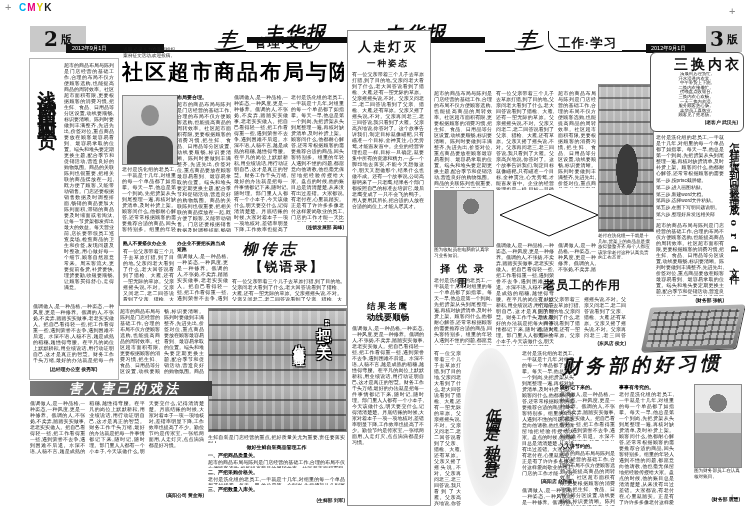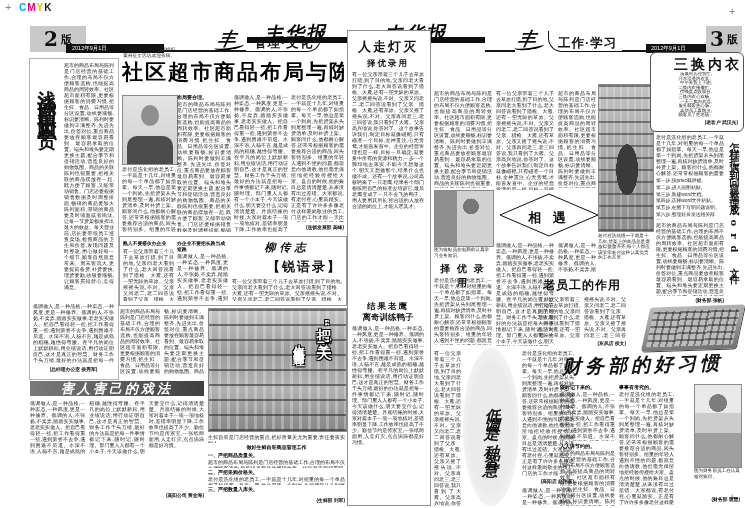--- a/index.html
+++ b/index.html
@@ -43,21 +43,21 @@
      repeating-linear-gradient(0deg, rgba(40,40,40,.5) 0 2px, rgba(0,0,0,0) 2px 12px),
      repeating-linear-gradient(90deg, rgba(255,255,255,.25) 0 2px, rgba(0,0,0,0) 2px 7px),
      linear-gradient(180deg,#c2c2c2,#8d8d8d);}
   .ph-desk{background:
      radial-gradient(circle 8px at 62% 28%, #777 97%, rgba(0,0,0,0) 100%),
      linear-gradient(90deg,#8f8f8f 0 38%, #d2d2d2 38% 100%);}
   .ph-lady{background:
      radial-gradient(circle 9px at 50% 22%, #7d7d7d 97%, rgba(0,0,0,0) 100%),
      linear-gradient(180deg,#e9e9e9 0 34%, #cccccc 34% 58%, #9f9f9f 58%);}
   .banner{position:absolute;background:linear-gradient(90deg,#7a7a7a,#3f3f3f);color:#fff;
-          font-family:"DejaVu Serif",serif;font-style:italic;font-weight:bold;text-align:center;overflow:hidden;}
+          font-family:"DejaVu Serif",serif;font-style:italic;font-weight:bold;text-align:center;overflow:hidden;padding-left:8px;}
   .script{font-family:"DejaVu Serif",serif;font-style:italic;font-weight:bold;}
   .outline-w{color:#fff;text-shadow:-1px -1px 0 #000,1px -1px 0 #000,-1px 1px 0 #000,1px 1px 0 #000;}
   .kb{position:absolute;border-radius:3px;background:linear-gradient(175deg,#bdbdbd,#6f6f6f);
       transform:skewX(-14deg) rotate(-2deg);box-shadow:1px 1px 0 #444;}
   .kb .keys{position:absolute;left:4px;right:4px;top:4px;bottom:4px;
       background:repeating-linear-gradient(90deg,#e0e0e0 0 5px,#909090 5px 7px),
                  repeating-linear-gradient(0deg,#d6d6d6 0 5px,#828282 5px 7px);
       background-blend-mode:multiply;border-radius:2px;}
   .oval{position:absolute;border-radius:50%;background:radial-gradient(ellipse at center,#ebebeb 55%,#ffffff 100%);
         display:flex;align-items:center;justify-content:center;}
@@ -122,22 +122,22 @@
   <div class="t" style="left:177px;top:101px;width:54px;height:131px;">超市的商品布局与陈列是门店经营的基础工作,合理的布局不仅方便顾客选购,也能提高商品的周转效率。社区超市面积有限,更要根据顾客的消费习惯,把生鲜、食品、日用品等分区设置,动线要顺畅,标识要清晰。陈列时要做到丰满整齐,先进先出,价签对位,重点商品要放在顾客最容易看到、最容易拿取的位置。端头和堆头要定期更换主题,配合季节和促销活动,营造良好的购物氛围。商品的关联陈列也很重要,把相关联的商品摆放在一起,既方便了顾客,又能带动销售。门店还要根据销售数据及时调整排面,畅销的商品要加大陈列面积,滞销的商品要及时缩面或者淘汰,让每一节货架都发挥出最大的效益。每天营业前,店长要带领员工巡查卖场,检查商品的卫生和价签,发现问题及时整改,用心做好每一个细节,顾客自然愿意常来。周末客流大,更要提前备货,补货要快,理货要勤,收银要顺畅,让顾客买得舒心,走得满意。</div>
   <div class="t" style="left:234px;top:94px;width:54px;height:138px;">低调做人,是一种品格,一种姿态,一种风度,更是一种修养。低调的人,不张扬,不卖弄,踏踏实实做事,老老实实做人。把自己看得轻一些,把工作看得重一些,遇到荣誉不去争,遇到困难不后退。水深不语,人稳不言,越是成熟的稻穗,越懂得弯腰。在平凡的岗位上默默耕耘,用业绩说话,用行动证明自己,这才是真正的智慧。财务工作千头万绪,最好的办法就是把每一件事情都记下来,随时记,随时理。部门里人人都有一个小本子,今天该做什么,明天要交什么,记得清清楚楚。月底结账的时候,大家对着本子一项一项地核对,差错率明显下降,工作效率也提高了不少。勤俭节约是传家宝,一张纸两面用,人走灯灭,点点滴滴都是好习惯。</div>
   <div class="t" style="left:291px;top:94px;width:53px;height:128px;">老付是洗化组的老员工,一干就是十几年,对组里的每一个单品都了如指掌。每天一早,他总是第一个到岗,先把货架从头到尾整理一遍,再核对缺货清单,及时补货上架。顾客问什么,他都耐心解答,还常常根据顾客的需要推荐合适的商品,回头客特别多。组里的年轻人遇到不懂的问题,都愿意向他请教,他也毫无保留地把经验传授给大家。盘点的时候,他的账目总是清清楚楚,从来没有出过差错。大家都说,有老付在,心里就踏实。正是有了许许多多像老付这样爱岗敬业的员工,门店的工作才能一天比一天好,企业的发展才有了坚实的根基。择优录用,就是要把像老付这样踏实肯干的人选出来,用起来,让能干事的人有舞台,让想干事的人有机会。我们每个人都应该向老付学习,把平凡的工作做到不平凡。</div>
   <div class="attr" style="left:291px;top:224px;width:53px;">(连锁发展部 高峰)</div>
 
   <div class="boxed" style="left:119px;top:236px;width:226px;height:68px;"></div>
   <div class="lead" style="left:123px;top:240px;width:51px;height:7px;font-size:4.8px;">熟人不要搭伙办企业</div>
   <div class="t" style="left:123px;top:248px;width:51px;height:53px;">有一位父亲带着三个儿子去草原打猎,到了目的地,父亲问老大看到了什么,老大回答说看到了猎枪、大雁,还有一望无际的草原。父亲摇摇头说,不对。父亲又问老二,老二回答说看到了父亲、猎枪、大雁,还有草原。父亲又摇了摇头说,不对。父亲再问老三,老三回答说,我只看到了大雁。父亲高兴地说,你答对了。这个故事告诉我们,制定目标就像瞄靶,只有瞄准一个目标,全神贯注,心无旁骛,才能百发百中。企业的经营管理也是一样,目标一旦确定,就要集中所有的资源和精力,一步一个脚印地去落实,不能今天想做这个,明天又想做那个,结果什么也做不成。还有一个故事说,公司高薪聘来了一只老鹰,结果各个部门都按照自己的标准去培训它,最后老鹰变成了一只不会飞的鸭子。用人要用其所长,把合适的人放在合适的岗位上,才能人尽其才。</div>
   <div class="lead" style="left:177px;top:240px;width:51px;height:12px;font-size:4.8px;">办企业不要把长跑当成短跑</div>
   <div class="t" style="left:177px;top:253px;width:51px;height:48px;">低调做人,是一种品格,一种姿态,一种风度,更是一种修养。低调的人,不张扬,不卖弄,踏踏实实做事,老老实实做人。把自己看得轻一些,把工作看得重一些,遇到荣誉不去争,遇到困难不后退。水深不语,人稳不言,越是成熟的稻穗,越懂得弯腰。在平凡的岗位上默默耕耘,用业绩说话,用行动证明自己,这才是真正的智慧。财务工作千头万绪,最好的办法就是把每一件事情都记下来,随时记,随时理。部门里人人都有一个小本子,今天该做什么,明天要交什么,记得清清楚楚。月底结账的时候,大家对着本子一项一项地核对,差错率明显下降,工作效率也提高了不少。勤俭节约是传家宝,一张纸两面用,人走灯灭,点点滴滴都是好习惯。</div>
-  <div class="abs script ctr" style="left:232px;top:240px;width:110px;font-size:11px;letter-spacing:4px;">柳传志</div>
-  <div class="abs ctr" style="left:232px;top:258px;width:110px;font-size:13px;font-weight:900;letter-spacing:2px;text-align:right;">【锐语录】</div>
+  <div class="abs script ctr" style="left:216px;top:240px;width:110px;font-size:15px;letter-spacing:4px;">柳传志</div>
+  <div class="abs ctr" style="left:232px;top:258px;width:110px;font-size:13px;font-weight:900;letter-spacing:2px;">【锐语录】</div>
   <div class="t" style="left:232px;top:278px;width:110px;height:23px;">有一位父亲带着三个儿子去草原打猎,到了目的地,父亲问老大看到了什么,老大回答说看到了猎枪、大雁,还有一望无际的草原。父亲摇摇头说,不对。父亲又问老二,老二回答说看到了父亲、猎枪、大雁,还有草原。父亲又摇了摇头说,不对。父亲再问老三,老三回答说,我只看到了大雁。父亲高兴地说,你答对了。这个故事告诉我们,制定目标就像瞄靶,只有瞄准一个目标,全神贯注,心无旁骛,才能百发百中。企业的经营管理也是一样,目标一旦确定,就要集中所有的资源和精力,一步一个脚印地去落实,不能今天想做这个,明天又想做那个,结果什么也做不成。还有一个故事说,公司高薪聘来了一只老鹰,结果各个部门都按照自己的标准去培训它,最后老鹰变成了一只不会飞的鸭子。用人要用其所长,把合适的人放在合适的岗位上,才能人尽其才。</div>
 
   <div class="t" style="left:120px;top:308px;width:84px;height:70px;column-count:2;column-gap:4px;">超市的商品布局与陈列是门店经营的基础工作,合理的布局不仅方便顾客选购,也能提高商品的周转效率。社区超市面积有限,更要根据顾客的消费习惯,把生鲜、食品、日用品等分区设置,动线要顺畅,标识要清晰。陈列时要做到丰满整齐,先进先出,价签对位,重点商品要放在顾客最容易看到、最容易拿取的位置。端头和堆头要定期更换主题,配合季节和促销活动,营造良好的购物氛围。商品的关联陈列也很重要,把相关联的商品摆放在一起,既方便了顾客,又能带动销售。门店还要根据销售数据及时调整排面,畅销的商品要加大陈列面积,滞销的商品要及时缩面或者淘汰,让每一节货架都发挥出最大的效益。每天营业前,店长要带领员工巡查卖场,检查商品的卫生和价签,发现问题及时整改,用心做好每一个细节,顾客自然愿意常来。周末客流大,更要提前备货,补货要快,理货要勤,收银要顺畅,让顾客买得舒心,走得满意。</div>
   <div class="photo ph-shelves" style="left:208px;top:308px;width:137px;height:122px;"></div>
   <div class="abs vtext outline-w" style="left:314px;top:316px;height:96px;font-size:15px;font-weight:900;letter-spacing:3px;">把“三关”</div>
   <div class="abs vtext outline-w" style="left:291px;top:336px;height:92px;font-size:11.5px;font-weight:900;letter-spacing:2px;">生鲜自采管理</div>
   <div class="t" style="left:208px;top:434px;width:137px;height:9px;">生鲜自采是门店经营的重点,把好质量关尤为重要,责任要落实到人。</div>
   <div class="lead ctr" style="left:208px;top:444px;width:137px;height:7px;text-align:center;">做好生鲜自采商品管理工作</div>
   <div class="lead" style="left:208px;top:452px;width:137px;height:6px;">一、严把商品质量关。</div>
   <div class="t" style="left:208px;top:459px;width:137px;height:9px;">超市的商品布局与陈列是门店经营的基础工作,合理的布局不仅方便顾客选购,也能提高商品的周转效率。社区超市面积有限,更要根据顾客的消费习惯,把生鲜、食品、日用品等分区设置,动线要顺畅,标识要清晰。陈列时要做到丰满整齐,先进先出,价签对位,重点商品要放在顾客最容易看到、最容易拿取的位置。端头和堆头要定期更换主题,配合季节和促销活动,营造良好的购物氛围。商品的关联陈列也很重要,把相关联的商品摆放在一起,既方便了顾客,又能带动销售。门店还要根据销售数据及时调整排面,畅销的商品要加大陈列面积,滞销的商品要及时缩面或者淘汰,让每一节货架都发挥出最大的效益。每天营业前,店长要带领员工巡查卖场,检查商品的卫生和价签,发现问题及时整改,用心做好每一个细节,顾客自然愿意常来。周末客流大,更要提前备货,补货要快,理货要勤,收银要顺畅,让顾客买得舒心,走得满意。</div>
@@ -145,38 +145,37 @@
   <div class="t" style="left:208px;top:476px;width:137px;height:9px;">老付是洗化组的老员工,一干就是十几年,对组里的每一个单品都了如指掌。每天一早,他总是第一个到岗,先把货架从头到尾整理一遍,再核对缺货清单,及时补货上架。顾客问什么,他都耐心解答,还常常根据顾客的需要推荐合适的商品,回头客特别多。组里的年轻人遇到不懂的问题,都愿意向他请教,他也毫无保留地把经验传授给大家。盘点的时候,他的账目总是清清楚楚,从来没有出过差错。大家都说,有老付在,心里就踏实。正是有了许许多多像老付这样爱岗敬业的员工,门店的工作才能一天比一天好,企业的发展才有了坚实的根基。择优录用,就是要把像老付这样踏实肯干的人选出来,用起来,让能干事的人有舞台,让想干事的人有机会。我们每个人都应该向老付学习,把平凡的工作做到不平凡。</div>
   <div class="lead" style="left:208px;top:486px;width:137px;height:6px;">三、严把数量入库关。</div>
   <div class="attr" style="left:281px;top:497px;width:64px;">(生鲜部 刘军)</div>
 
   <div class="banner" style="left:30px;top:381px;width:174px;height:15px;font-size:13px;letter-spacing:3px;line-height:15px;">害人害己的戏法</div>
   <div class="t" style="left:30px;top:400px;width:174px;height:100px;column-count:3;column-gap:4px;">低调做人,是一种品格,一种姿态,一种风度,更是一种修养。低调的人,不张扬,不卖弄,踏踏实实做事,老老实实做人。把自己看得轻一些,把工作看得重一些,遇到荣誉不去争,遇到困难不后退。水深不语,人稳不言,越是成熟的稻穗,越懂得弯腰。在平凡的岗位上默默耕耘,用业绩说话,用行动证明自己,这才是真正的智慧。财务工作千头万绪,最好的办法就是把每一件事情都记下来,随时记,随时理。部门里人人都有一个小本子,今天该做什么,明天要交什么,记得清清楚楚。月底结账的时候,大家对着本子一项一项地核对,差错率明显下降,工作效率也提高了不少。勤俭节约是传家宝,一张纸两面用,人走灯灭,点点滴滴都是好习惯。</div>
   <div class="attr" style="left:140px;top:492px;width:64px;background:#fff;">(高阳公司 黄金海)</div>
 
   <div class="boxed" style="left:347px;top:30px;width:82px;height:474px;border-color:#8f8f8f;"></div>
   <div class="abs script ctr" style="left:348px;top:38px;width:80px;font-size:13px;letter-spacing:2px;font-style:normal;">人走灯灭</div>
-  <div class="abs ctr" style="left:348px;top:58px;width:80px;font-size:8.5px;font-weight:900;letter-spacing:2px;">择优录用</div>
+  <div class="abs ctr" style="left:348px;top:58px;width:80px;font-size:8.5px;font-weight:900;letter-spacing:2px;">一种姿态</div>
   <div class="t" style="left:352px;top:71px;width:72px;height:226px;">有一位父亲带着三个儿子去草原打猎,到了目的地,父亲问老大看到了什么,老大回答说看到了猎枪、大雁,还有一望无际的草原。父亲摇摇头说,不对。父亲又问老二,老二回答说看到了父亲、猎枪、大雁,还有草原。父亲又摇了摇头说,不对。父亲再问老三,老三回答说,我只看到了大雁。父亲高兴地说,你答对了。这个故事告诉我们,制定目标就像瞄靶,只有瞄准一个目标,全神贯注,心无旁骛,才能百发百中。企业的经营管理也是一样,目标一旦确定,就要集中所有的资源和精力,一步一个脚印地去落实,不能今天想做这个,明天又想做那个,结果什么也做不成。还有一个故事说,公司高薪聘来了一只老鹰,结果各个部门都按照自己的标准去培训它,最后老鹰变成了一只不会飞的鸭子。用人要用其所长,把合适的人放在合适的岗位上,才能人尽其才。</div>
   <div class="abs ctr" style="left:348px;top:301px;width:80px;font-size:8.5px;font-weight:900;letter-spacing:2px;">结果老鹰</div>
-  <div class="abs ctr" style="left:348px;top:312px;width:80px;font-size:8.5px;font-weight:900;">离奇训练鸭子</div>
+  <div class="abs ctr" style="left:348px;top:312px;width:80px;font-size:8.5px;font-weight:900;">动线要顺畅</div>
   <div class="t" style="left:352px;top:325px;width:72px;height:175px;">低调做人,是一种品格,一种姿态,一种风度,更是一种修养。低调的人,不张扬,不卖弄,踏踏实实做事,老老实实做人。把自己看得轻一些,把工作看得重一些,遇到荣誉不去争,遇到困难不后退。水深不语,人稳不言,越是成熟的稻穗,越懂得弯腰。在平凡的岗位上默默耕耘,用业绩说话,用行动证明自己,这才是真正的智慧。财务工作千头万绪,最好的办法就是把每一件事情都记下来,随时记,随时理。部门里人人都有一个小本子,今天该做什么,明天要交什么,记得清清楚楚。月底结账的时候,大家对着本子一项一项地核对,差错率明显下降,工作效率也提高了不少。勤俭节约是传家宝,一张纸两面用,人走灯灭,点点滴滴都是好习惯。</div>
 
 
   <div class="t" style="left:434px;top:90px;width:58px;height:98px;">超市的商品布局与陈列是门店经营的基础工作,合理的布局不仅方便顾客选购,也能提高商品的周转效率。社区超市面积有限,更要根据顾客的消费习惯,把生鲜、食品、日用品等分区设置,动线要顺畅,标识要清晰。陈列时要做到丰满整齐,先进先出,价签对位,重点商品要放在顾客最容易看到、最容易拿取的位置。端头和堆头要定期更换主题,配合季节和促销活动,营造良好的购物氛围。商品的关联陈列也很重要,把相关联的商品摆放在一起,既方便了顾客,又能带动销售。门店还要根据销售数据及时调整排面,畅销的商品要加大陈列面积,滞销的商品要及时缩面或者淘汰,让每一节货架都发挥出最大的效益。每天营业前,店长要带领员工巡查卖场,检查商品的卫生和价签,发现问题及时整改,用心做好每一个细节,顾客自然愿意常来。周末客流大,更要提前备货,补货要快,理货要勤,收银要顺畅,让顾客买得舒心,走得满意。</div>
   <div class="photo ph-desk" style="left:434px;top:190px;width:58px;height:55px;"></div>
   <div class="cap" style="left:434px;top:247px;width:58px;height:12px;">图为收银员在电脑前认真学习业务知识。</div>
   <div class="abs ctr" style="left:434px;top:262px;width:58px;font-size:10px;font-weight:900;letter-spacing:2px;">择 优 录 用</div>
   <div class="t" style="left:434px;top:277px;width:58px;height:68px;">老付是洗化组的老员工,一干就是十几年,对组里的每一个单品都了如指掌。每天一早,他总是第一个到岗,先把货架从头到尾整理一遍,再核对缺货清单,及时补货上架。顾客问什么,他都耐心解答,还常常根据顾客的需要推荐合适的商品,回头客特别多。组里的年轻人遇到不懂的问题,都愿意向他请教,他也毫无保留地把经验传授给大家。盘点的时候,他的账目总是清清楚楚,从来没有出过差错。大家都说,有老付在,心里就踏实。正是有了许许多多像老付这样爱岗敬业的员工,门店的工作才能一天比一天好,企业的发展才有了坚实的根基。择优录用,就是要把像老付这样踏实肯干的人选出来,用起来,让能干事的人有舞台,让想干事的人有机会。我们每个人都应该向老付学习,把平凡的工作做到不平凡。</div>
 
   <div class="t" style="left:496px;top:90px;width:58px;height:100px;">有一位父亲带着三个儿子去草原打猎,到了目的地,父亲问老大看到了什么,老大回答说看到了猎枪、大雁,还有一望无际的草原。父亲摇摇头说,不对。父亲又问老二,老二回答说看到了父亲、猎枪、大雁,还有草原。父亲又摇了摇头说,不对。父亲再问老三,老三回答说,我只看到了大雁。父亲高兴地说,你答对了。这个故事告诉我们,制定目标就像瞄靶,只有瞄准一个目标,全神贯注,心无旁骛,才能百发百中。企业的经营管理也是一样,目标一旦确定,就要集中所有的资源和精力,一步一个脚印地去落实,不能今天想做这个,明天又想做那个,结果什么也做不成。还有一个故事说,公司高薪聘来了一只老鹰,结果各个部门都按照自己的标准去培训它,最后老鹰变成了一只不会飞的鸭子。用人要用其所长,把合适的人放在合适的岗位上,才能人尽其才。</div>
   <svg class="abs" style="left:498px;top:192px;" width="102" height="46">
     <polygon points="2,23 51,2 100,23 51,44" fill="#ffffff" stroke="#111" stroke-width="1"></polygon>
   </svg>
-  <div class="diamond-label" style="left:498px;top:209px;width:102px;">相 遇</div>
   <div class="t" style="left:496px;top:242px;width:58px;height:104px;">低调做人,是一种品格,一种姿态,一种风度,更是一种修养。低调的人,不张扬,不卖弄,踏踏实实做事,老老实实做人。把自己看得轻一些,把工作看得重一些,遇到荣誉不去争,遇到困难不后退。水深不语,人稳不言,越是成熟的稻穗,越懂得弯腰。在平凡的岗位上默默耕耘,用业绩说话,用行动证明自己,这才是真正的智慧。财务工作千头万绪,最好的办法就是把每一件事情都记下来,随时记,随时理。部门里人人都有一个小本子,今天该做什么,明天要交什么,记得清清楚楚。月底结账的时候,大家对着本子一项一项地核对,差错率明显下降,工作效率也提高了不少。勤俭节约是传家宝,一张纸两面用,人走灯灭,点点滴滴都是好习惯。</div>
 
   <div class="t" style="left:558px;top:90px;width:38px;height:98px;">超市的商品布局与陈列是门店经营的基础工作,合理的布局不仅方便顾客选购,也能提高商品的周转效率。社区超市面积有限,更要根据顾客的消费习惯,把生鲜、食品、日用品等分区设置,动线要顺畅,标识要清晰。陈列时要做到丰满整齐,先进先出,价签对位,重点商品要放在顾客最容易看到、最容易拿取的位置。端头和堆头要定期更换主题,配合季节和促销活动,营造良好的购物氛围。商品的关联陈列也很重要,把相关联的商品摆放在一起,既方便了顾客,又能带动销售。门店还要根据销售数据及时调整排面,畅销的商品要加大陈列面积,滞销的商品要及时缩面或者淘汰,让每一节货架都发挥出最大的效益。每天营业前,店长要带领员工巡查卖场,检查商品的卫生和价签,发现问题及时整改,用心做好每一个细节,顾客自然愿意常来。周末客流大,更要提前备货,补货要快,理货要勤,收银要顺畅,让顾客买得舒心,走得满意。</div>
   <div class="t" style="left:558px;top:242px;width:38px;height:30px;">低调做人,是一种品格,一种姿态,一种风度,更是一种修养。低调的人,不张扬,不卖弄,踏踏实实做事,老老实实做人。把自己看得轻一些,把工作看得重一些,遇到荣誉不去争,遇到困难不后退。水深不语,人稳不言,越是成熟的稻穗,越懂得弯腰。在平凡的岗位上默默耕耘,用业绩说话,用行动证明自己,这才是真正的智慧。财务工作千头万绪,最好的办法就是把每一件事情都记下来,随时记,随时理。部门里人人都有一个小本子,今天该做什么,明天要交什么,记得清清楚楚。月底结账的时候,大家对着本子一项一项地核对,差错率明显下降,工作效率也提高了不少。勤俭节约是传家宝,一张纸两面用,人走灯灭,点点滴滴都是好习惯。</div>
 
   <div class="photo ph-aisle" style="left:598px;top:84px;width:54px;height:146px;"></div>
   <div class="cap" style="left:598px;top:233px;width:54px;height:26px;">老付在洗化组一干就是十几年,货架上的商品总是摆放得整整齐齐,每个人都应该学学老付这种认真负责的工作态度。</div>
 
   <div class="abs ctr" style="left:538px;top:277px;width:88px;font-size:12px;font-weight:900;letter-spacing:1px;">老员工的作用</div>
   <div class="t" style="left:538px;top:296px;width:88px;height:44px;column-count:2;column-gap:4px;">有一位父亲带着三个儿子去草原打猎,到了目的地,父亲问老大看到了什么,老大回答说看到了猎枪、大雁,还有一望无际的草原。父亲摇摇头说,不对。父亲又问老二,老二回答说看到了父亲、猎枪、大雁,还有草原。父亲又摇了摇头说,不对。父亲再问老三,老三回答说,我只看到了大雁。父亲高兴地说,你答对了。这个故事告诉我们,制定目标就像瞄靶,只有瞄准一个目标,全神贯注,心无旁骛,才能百发百中。企业的经营管理也是一样,目标一旦确定,就要集中所有的资源和精力,一步一个脚印地去落实,不能今天想做这个,明天又想做那个,结果什么也做不成。还有一个故事说,公司高薪聘来了一只老鹰,结果各个部门都按照自己的标准去培训它,最后老鹰变成了一只不会飞的鸭子。用人要用其所长,把合适的人放在合适的岗位上,才能人尽其才。</div>

